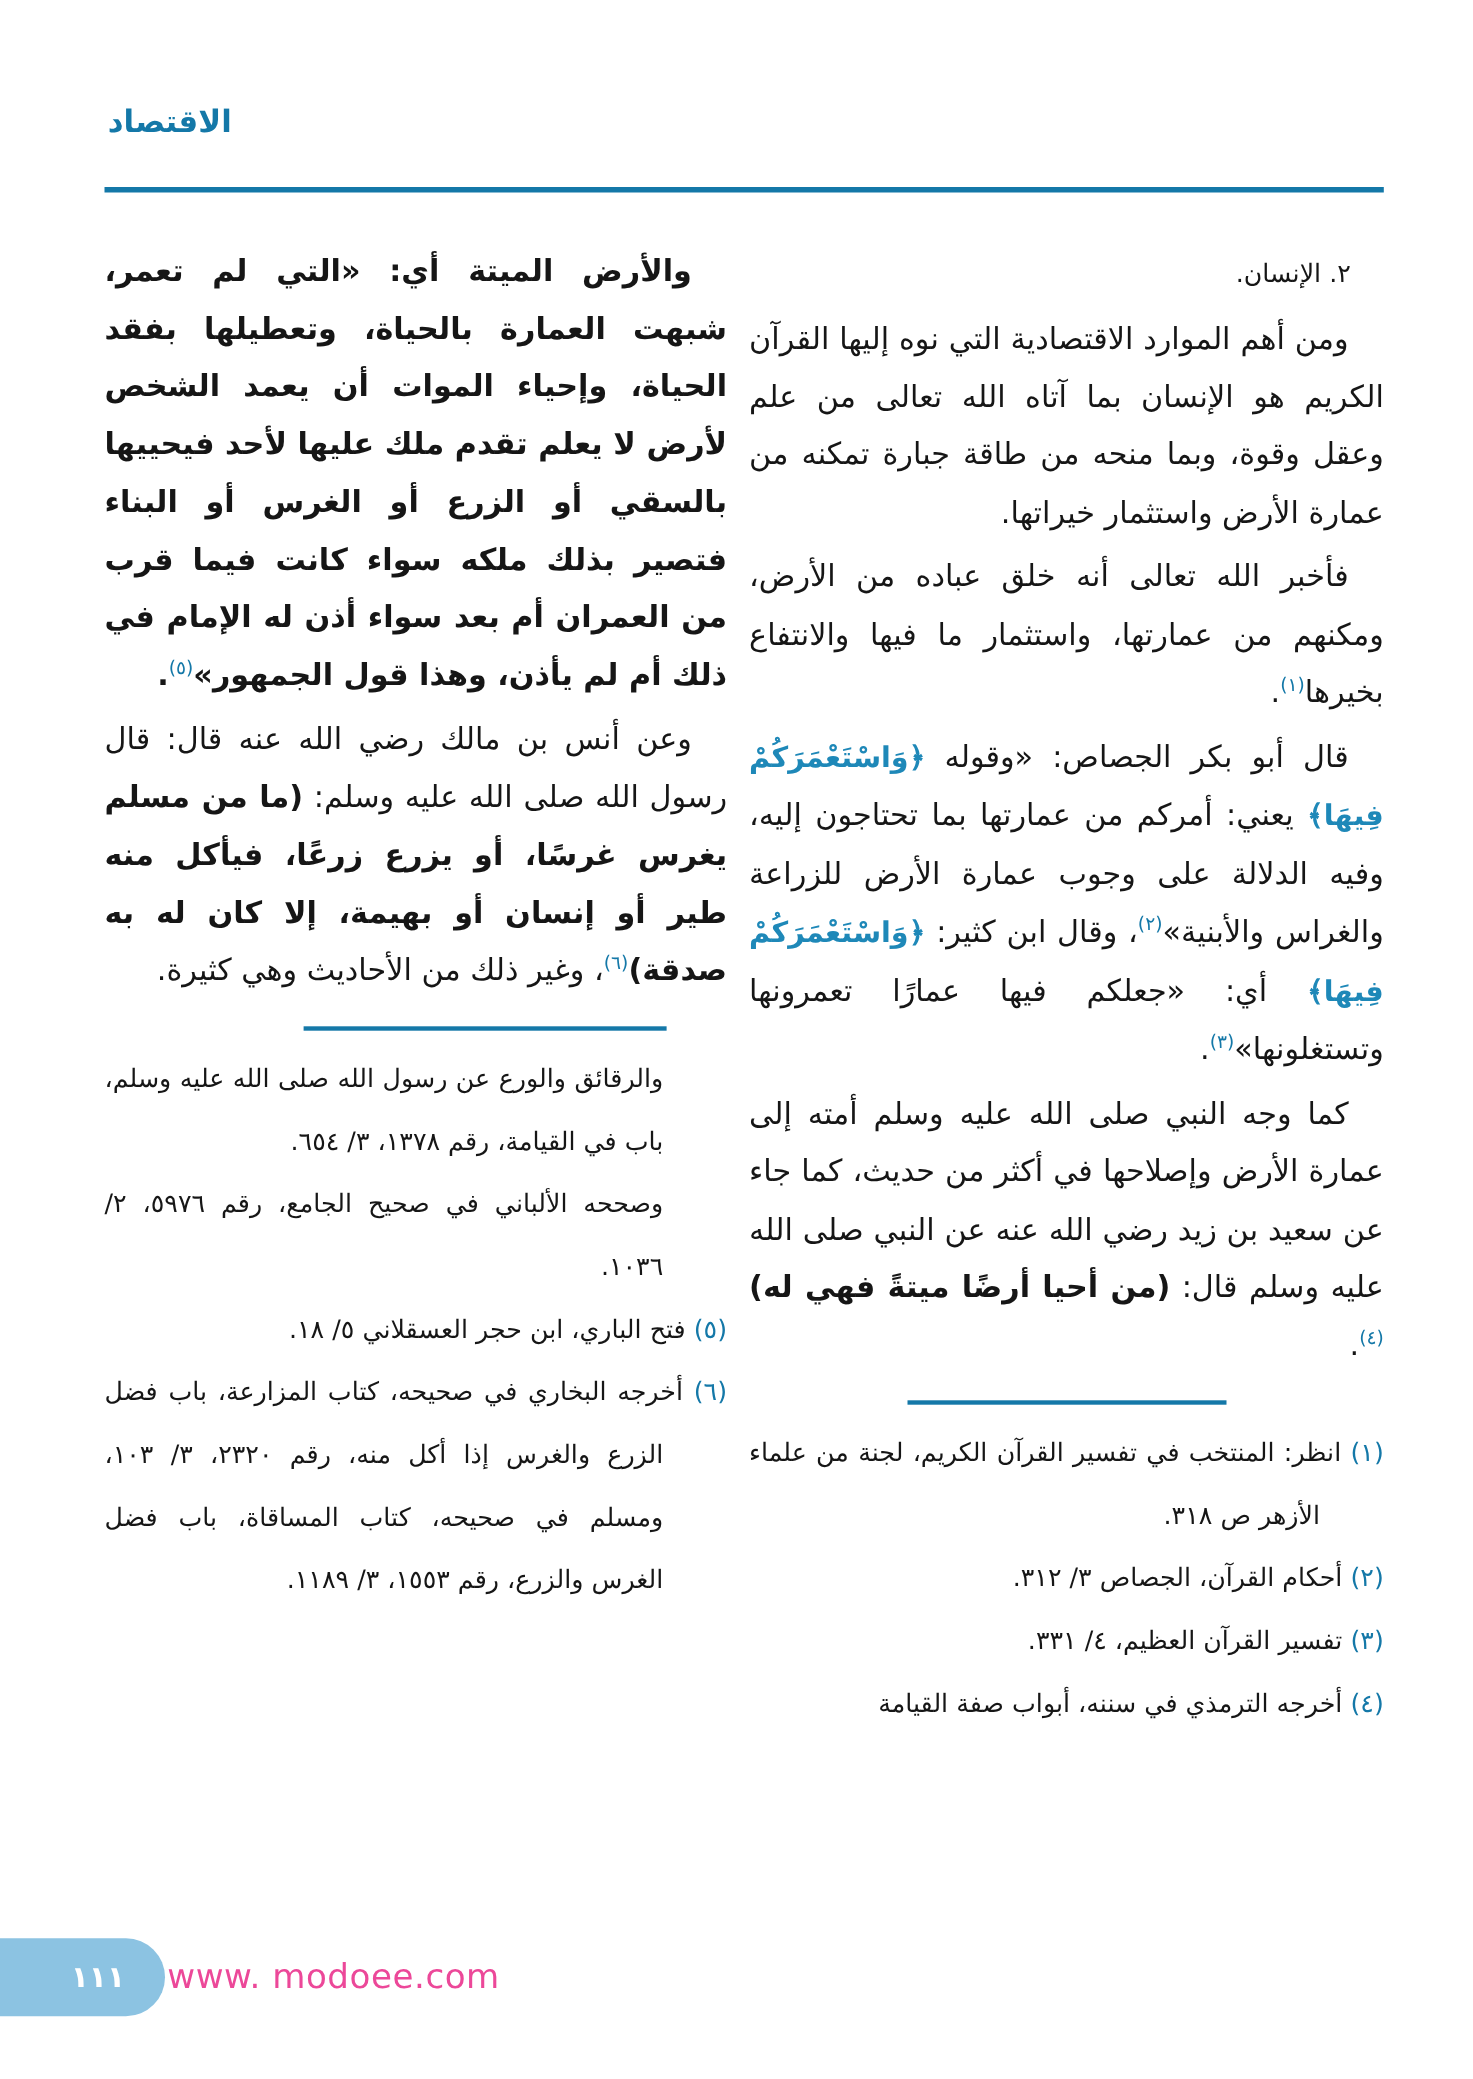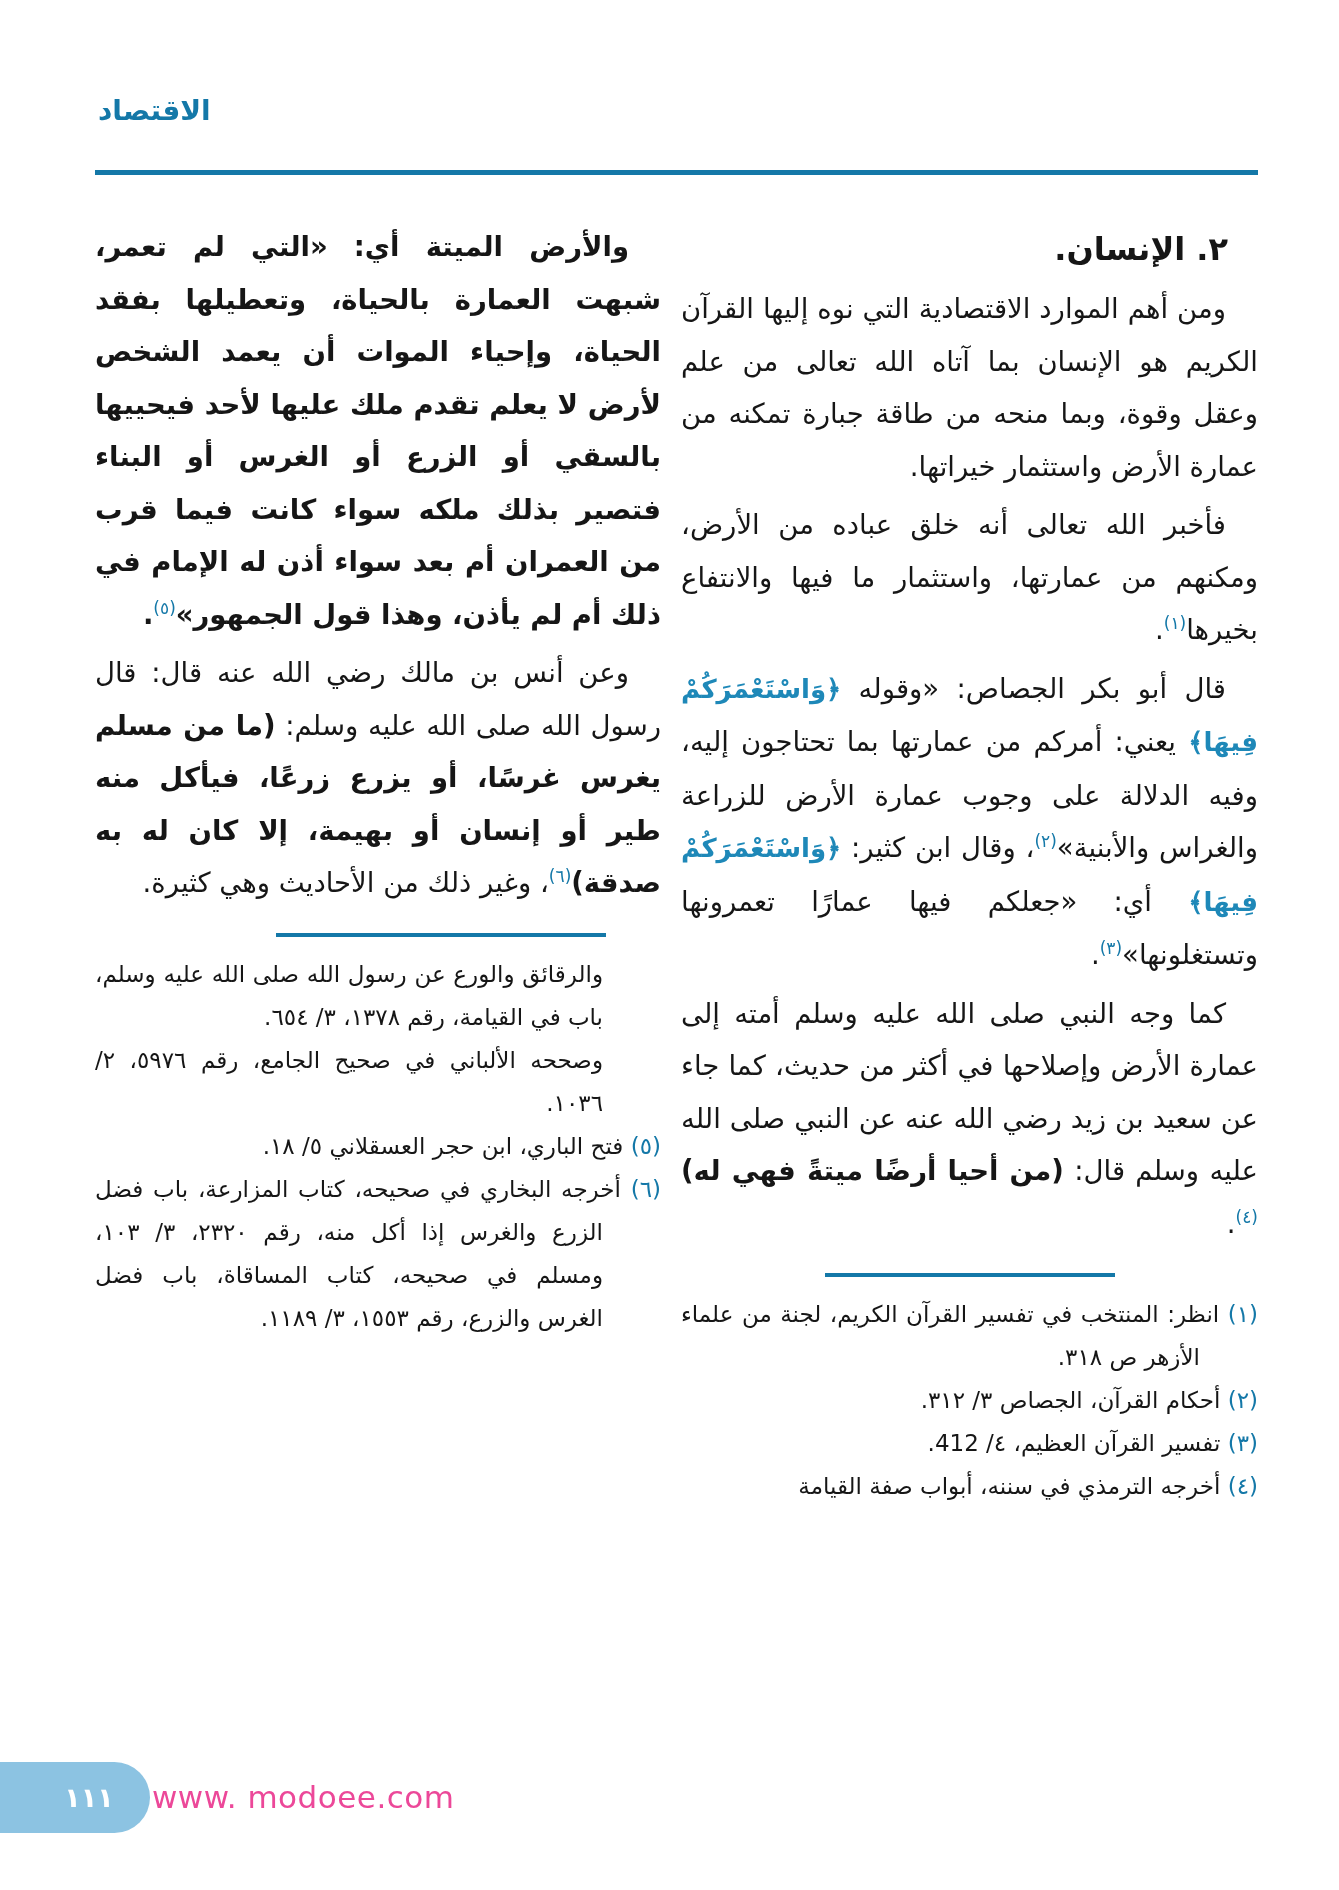--- a/index.html
+++ b/index.html
@@ -14,30 +14,30 @@
     font-size:28px;font-weight:bold;color:#1478A8;direction:rtl;
   }
   .header-rule{
     position:absolute;top:170px;left:95px;width:1163px;height:5px;
     background:#1478A8;
   }
   
   .col{position:absolute;direction:rtl;text-align:justify;}
   .col-right{left:681px;top:220px;width:577px;}
   .col-left{left:95px;top:220px;width:566px;}
-  .heading{font-size:32px;font-weight:bold;text-indent:30px;line-height:58px;margin:0 0 4px 0;}
+  .heading{font-size:23px;font-weight:normal;text-indent:30px;line-height:58px;margin:0 0 4px 0;}
   .body{font-size:27.5px;line-height:52.5px;margin:0 0 6px 0;text-indent:32px;}
   .t-n{}
   .t-b{font-weight:bold;}
   .t-q{color:#1E88B8;font-weight:bold;font-size:26px;}
   .t-sup{color:#1478A8;font-size:17px;vertical-align:super;font-weight:normal;line-height:0;}
   .t-ref{font-size:23px;}
   .sep{height:4px;background:#1478A8;width:290px;margin:24px auto 16px;}
   .col-left .sep{width:330px;margin:24px 55px 16px auto;}
-  .fn{font-size:23px;line-height:43px;margin:0;padding-right:58px;text-indent:-58px;}
+  .fn{font-size:23px;line-height:57px;margin:0;padding-right:58px;text-indent:-58px;}
   .fn-cont{text-indent:0;}
   .fn-num{color:#1478A8;}
   
   .page-pill{
     position:absolute;left:0;top:1762px;width:122px;height:71px;
     background:#8CC3E2;border-radius:0 36px 36px 0;
     display:flex;align-items:center;justify-content:center;
     color:#ffffff;font-size:27px;font-weight:bold;direction:rtl;padding-left:28px;
   }
   .website{
@@ -53,21 +53,21 @@
 
 <div class="col col-right" id="col-right">
     <div class="heading"><span class="t-n">٢. الإنسان.</span></div>
     <p class="body"><span class="t-n">ومن أهم الموارد الاقتصادية التي نوه إليها القرآن الكريم هو الإنسان بما آتاه الله تعالى من علم وعقل وقوة، وبما منحه من طاقة جبارة تمكنه من عمارة الأرض واستثمار خيراتها.</span></p>
     <p class="body"><span class="t-n">فأخبر الله تعالى أنه خلق عباده من الأرض، ومكنهم من عمارتها، واستثمار ما فيها والانتفاع بخيرها</span><span class="t-sup">(١)</span><span class="t-n">.</span></p>
     <p class="body"><span class="t-n">قال أبو بكر الجصاص: «وقوله </span><span class="t-q">﴿وَاسْتَعْمَرَكُمْ فِيهَا﴾</span><span class="t-n"> يعني: أمركم من عمارتها بما تحتاجون إليه، وفيه الدلالة على وجوب عمارة الأرض للزراعة والغراس والأبنية»</span><span class="t-sup">(٢)</span><span class="t-n">، وقال ابن كثير: </span><span class="t-q">﴿وَاسْتَعْمَرَكُمْ فِيهَا﴾</span><span class="t-n"> أي: «جعلكم فيها عمارًا تعمرونها وتستغلونها»</span><span class="t-sup">(٣)</span><span class="t-n">.</span></p>
     <p class="body"><span class="t-n">كما وجه النبي صلى الله عليه وسلم أمته إلى عمارة الأرض وإصلاحها في أكثر من حديث، كما جاء عن سعيد بن زيد رضي الله عنه عن النبي صلى الله عليه وسلم قال: </span><span class="t-b">(من أحيا أرضًا ميتةً فهي له)</span><span class="t-sup">(٤)</span><span class="t-n">.</span></p>
     <div class="sep"></div>
     <div class="fn"><span class="fn-num">(١)</span> <span class="t-n">انظر: المنتخب في تفسير القرآن الكريم، لجنة من علماء الأزهر ص ٣١٨.</span></div>
     <div class="fn"><span class="fn-num">(٢)</span> <span class="t-n">أحكام القرآن، الجصاص ٣/ ٣١٢.</span></div>
-    <div class="fn"><span class="fn-num">(٣)</span> <span class="t-n">تفسير القرآن العظيم، ٤/ 412.</span></div>
+    <div class="fn"><span class="fn-num">(٣)</span> <span class="t-n">تفسير القرآن العظيم، ٤/ ٣٣١.</span></div>
     <div class="fn"><span class="fn-num">(٤)</span> <span class="t-n">أخرجه الترمذي في سننه، أبواب صفة القيامة</span></div>
   </div>
 <div class="col col-left" id="col-left">
     <p class="body"><span class="t-b">والأرض الميتة أي: «التي لم تعمر، شبهت العمارة بالحياة، وتعطيلها بفقد الحياة، وإحياء الموات أن يعمد الشخص لأرض لا يعلم تقدم ملك عليها لأحد فيحييها بالسقي أو الزرع أو الغرس أو البناء فتصير بذلك ملكه سواء كانت فيما قرب من العمران أم بعد سواء أذن له الإمام في ذلك أم لم يأذن، وهذا قول الجمهور»</span><span class="t-sup">(٥)</span><span class="t-b">.</span></p>
     <p class="body"><span class="t-n">وعن أنس بن مالك رضي الله عنه قال: قال رسول الله صلى الله عليه وسلم: </span><span class="t-b">(ما من مسلم يغرس غرسًا، أو يزرع زرعًا، فيأكل منه طير أو إنسان أو بهيمة، إلا كان له به صدقة)</span><span class="t-sup">(٦)</span><span class="t-n">، وغير ذلك من الأحاديث وهي كثيرة.</span></p>
     <div class="sep"></div>
     <div class="fn fn-cont"><span class="t-n">والرقائق والورع عن رسول الله صلى الله عليه وسلم، باب في القيامة، رقم ١٣٧٨، ٣/ ٦٥٤.</span></div>
     <div class="fn fn-cont"><span class="t-n">وصححه الألباني في صحيح الجامع، رقم ٥٩٧٦، ٢/ ١٠٣٦.</span></div>
     <div class="fn"><span class="fn-num">(٥)</span> <span class="t-n">فتح الباري، ابن حجر العسقلاني ٥/ ١٨.</span></div>
     <div class="fn"><span class="fn-num">(٦)</span> <span class="t-n">أخرجه البخاري في صحيحه، كتاب المزارعة، باب فضل الزرع والغرس إذا أكل منه، رقم ٢٣٢٠، ٣/ ١٠٣، ومسلم في صحيحه، كتاب المساقاة، باب فضل الغرس والزرع، رقم ١٥٥٣، ٣/ ١١٨٩.</span></div>

